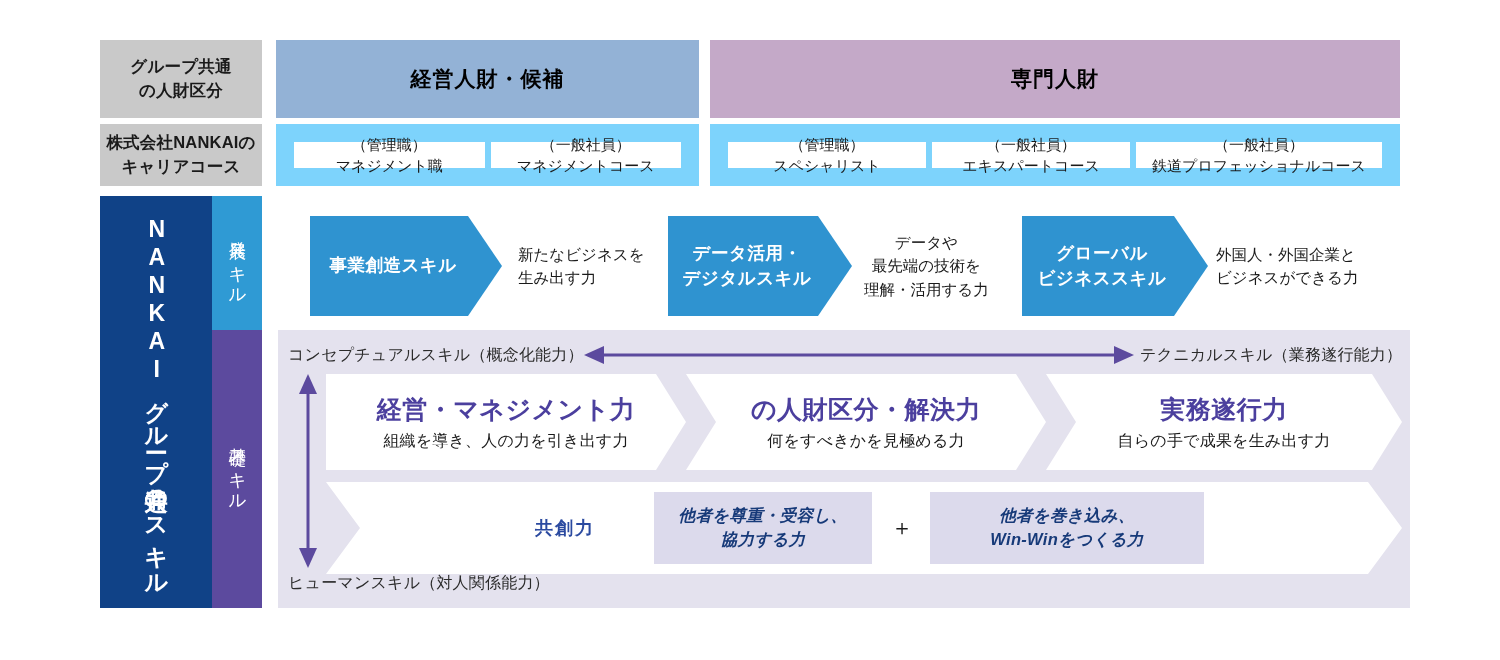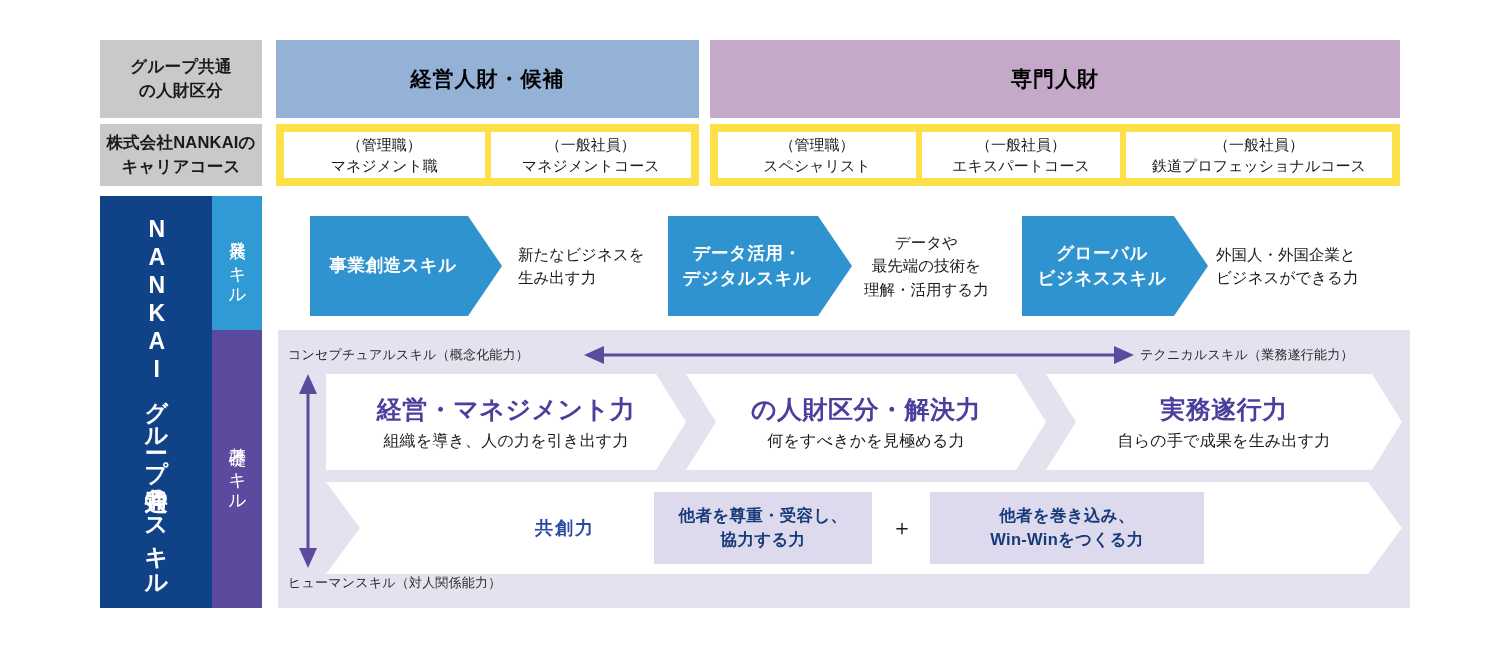--- a/index.html
+++ b/index.html
@@ -21,21 +21,21 @@
     font-size:16.5px;font-weight:bold;line-height:1.45;
     letter-spacing:.2px;
   }
   .band{
     color:#000000;font-size:21px;font-weight:bold;letter-spacing:1px;
   }
   .band.mgmt{background:#93b2d6;}
   .band.spec{background:#c4a9c8;}
 
   
-  .courseframe{background:#fde047;padding:8px;}
+  .courseframe{background:#7dd3fc;padding:18px;}
   .coursebox{
     background:#ffffff;color:#1a1a1a;
     font-size:15px;line-height:1.4;height:100%;
   }
 
   
   .rail-main{
     background:#104287;color:#ffffff;
     font-size:23px;font-weight:bold;line-height:1.28;
     letter-spacing:2px;
@@ -55,42 +55,42 @@
     clip-path:polygon(0 0, calc(100% - 34px) 0, 100% 50%, calc(100% - 34px) 100%, 0 100%);
     padding-right:26px;
   }
   .devdesc{
     color:#1a1a1a;font-size:15.5px;line-height:1.5;text-align:left;
     display:flex;align-items:center;
   }
 
   
   .panel{background:#e4e2ee;}
-  .axislabel{color:#2b2b2b;font-size:13px;letter-spacing:.2px;white-space:nowrap;}
+  .axislabel{color:#2b2b2b;font-size:16px;letter-spacing:.2px;white-space:nowrap;}
   .hex{
     background:#ffffff;
     display:flex;flex-direction:column;align-items:center;justify-content:center;
     text-align:center;
   }
   .hex.first{clip-path:polygon(0 0, calc(100% - 30px) 0, 100% 50%, calc(100% - 30px) 100%, 0 100%);}
   .hex.mid{clip-path:polygon(0 0, calc(100% - 30px) 0, 100% 50%, calc(100% - 30px) 100%, 0 100%, 30px 50%);}
   .hex.last{clip-path:polygon(0 0, calc(100% - 30px) 0, 100% 50%, calc(100% - 30px) 100%, 0 100%, 30px 50%);}
   .hex-title{color:#4b3f9e;font-size:25px;font-weight:bold;letter-spacing:.5px;margin-bottom:5px;}
   .hex-sub{color:#1a1a1a;font-size:16px;letter-spacing:.2px;}
 
   
   .wide{
     background:#ffffff;
     clip-path:polygon(0 0, calc(100% - 34px) 0, 100% 50%, calc(100% - 34px) 100%, 0 100%, 34px 50%);
     position:relative;
   }
   .kyoso{color:#2b4aa0;font-size:18px;font-weight:bold;letter-spacing:2px;}
   .softbox{
     background:#dcdaec;color:#173a79;
-    font-size:16.5px;font-weight:bold;line-height:1.45;letter-spacing:.3px;
+    font-size:16.5px;font-weight:bold;line-height:1.45;letter-spacing:.3px;font-style:italic;
   }
   .plus{color:#1a1a1a;font-size:22px;font-weight:400;}
 </style>
 </head>
 <body>
 
 <div id="stage">
 
   <div class="abs ctr rowlabel" style="left:100px;top:40px;width:162px;height:78px;">
     <span style="white-space:pre-line;">グループ共通

